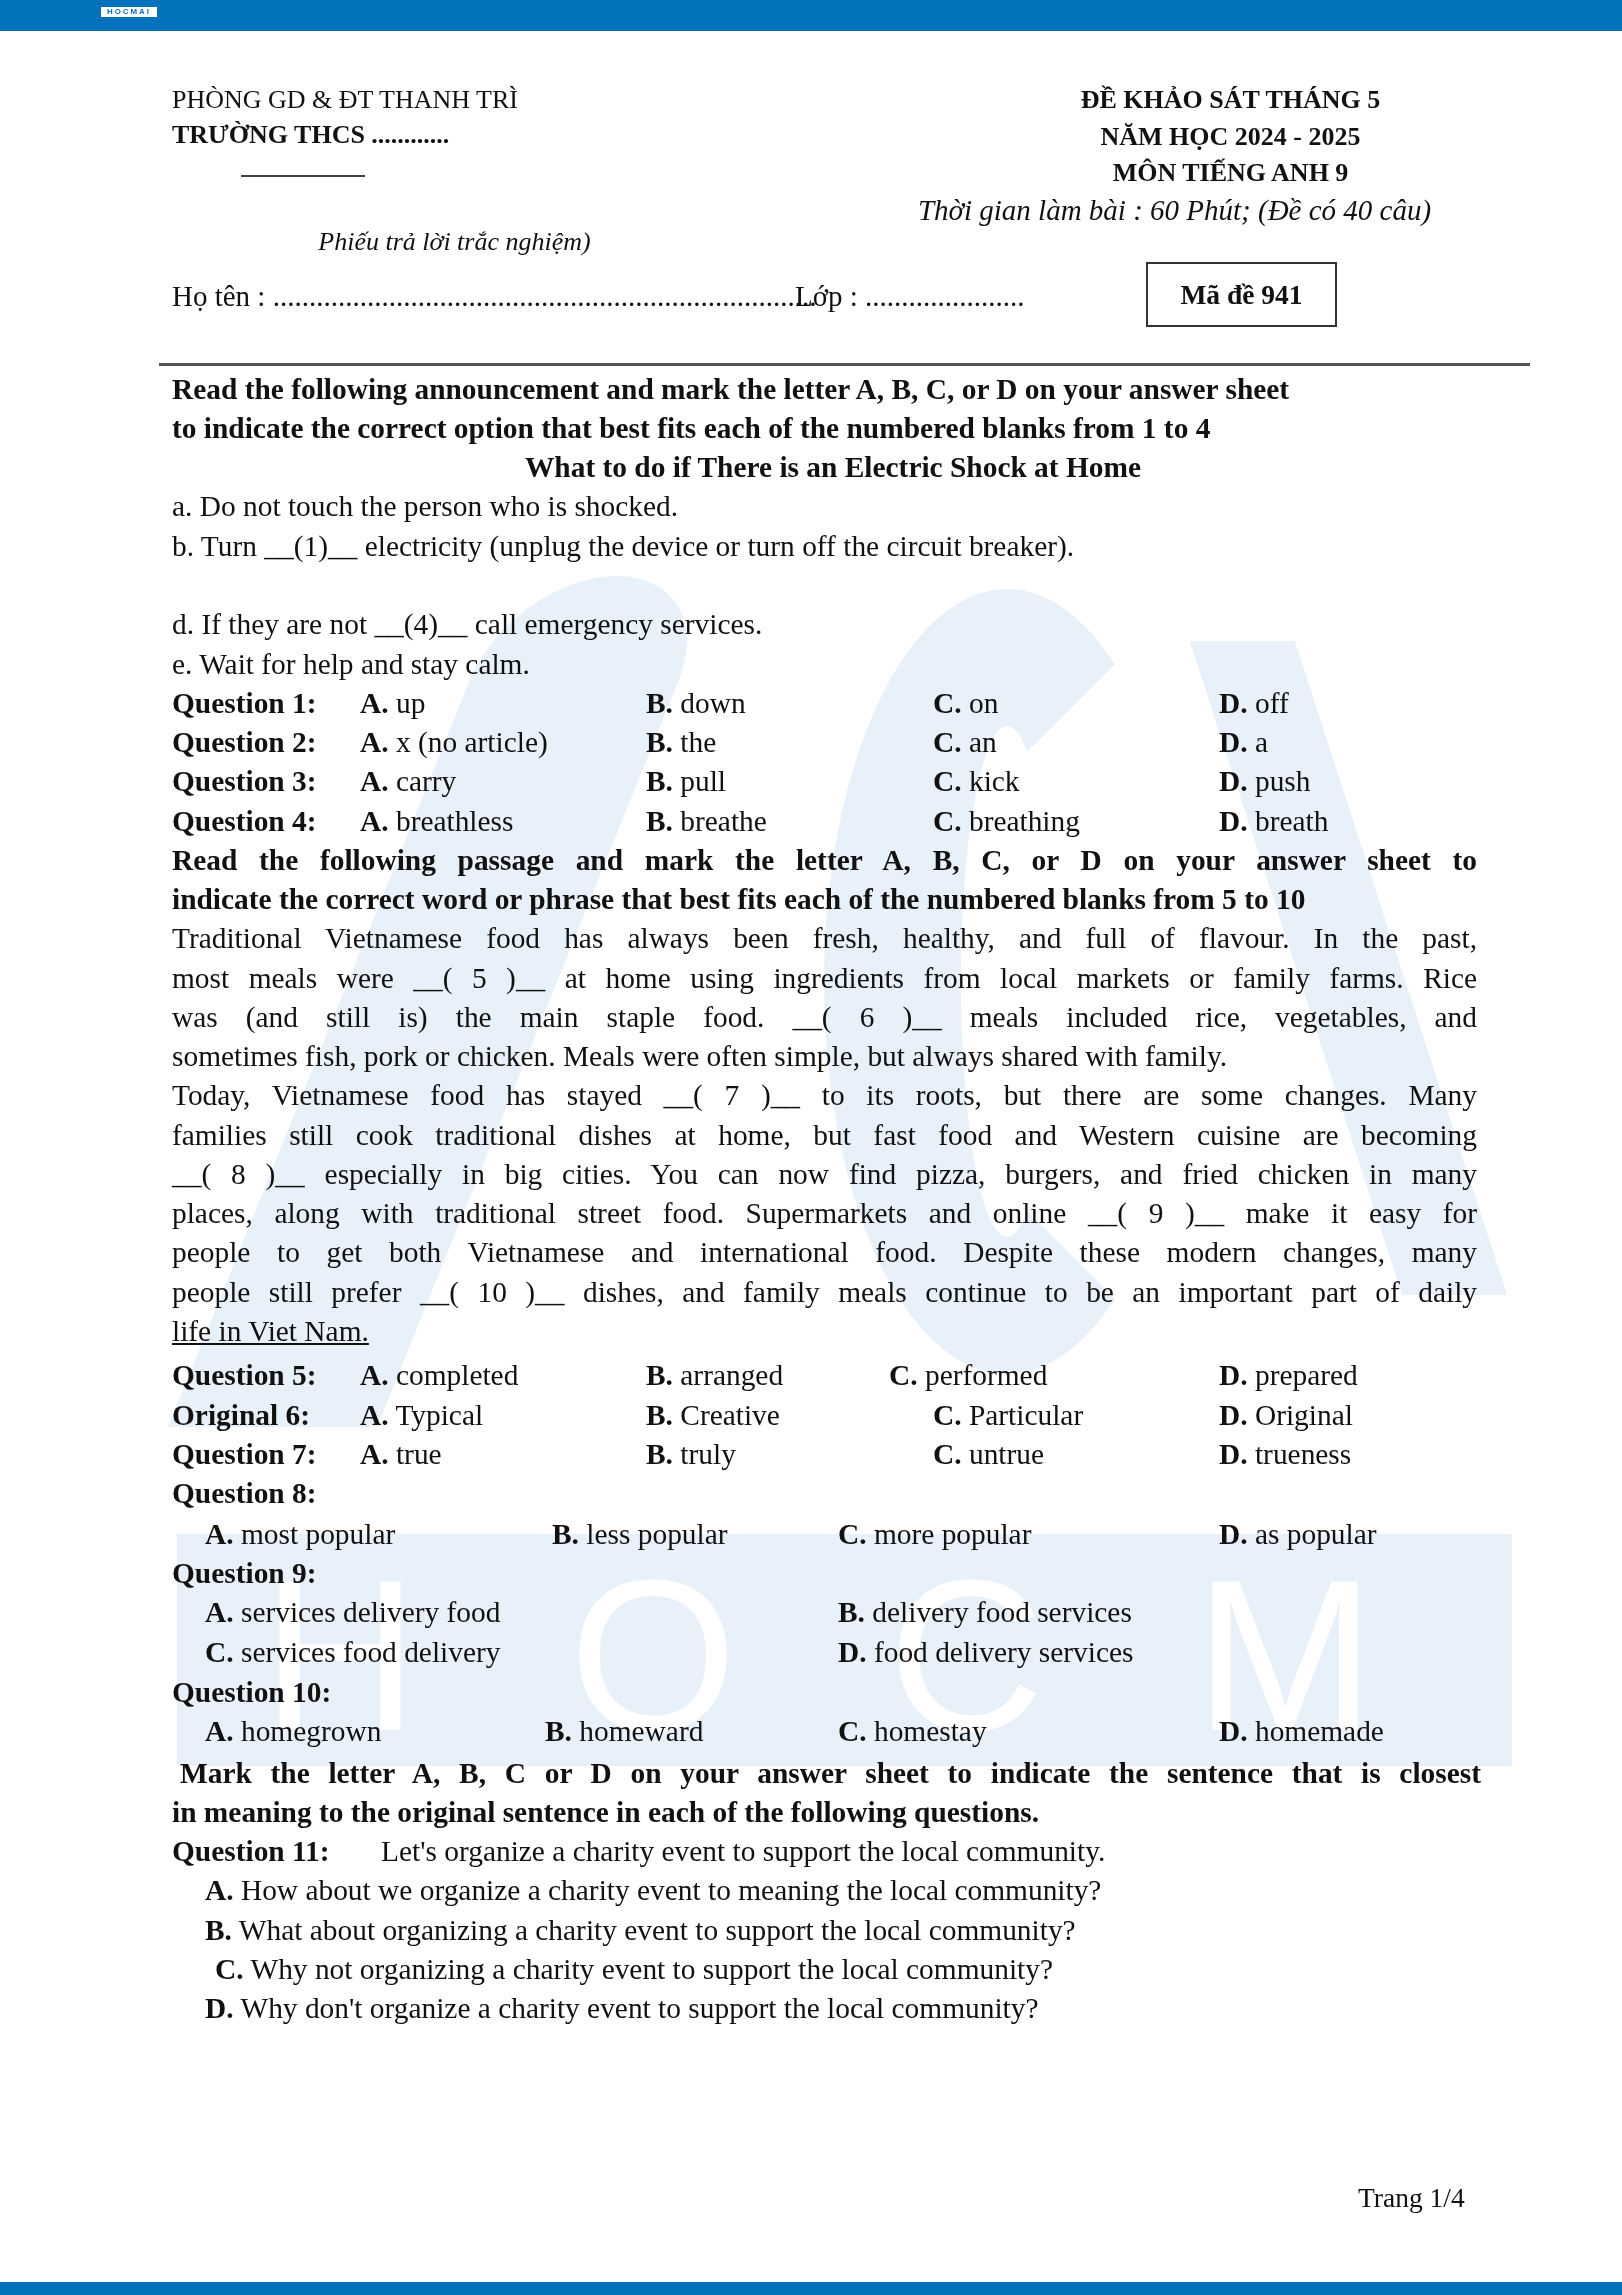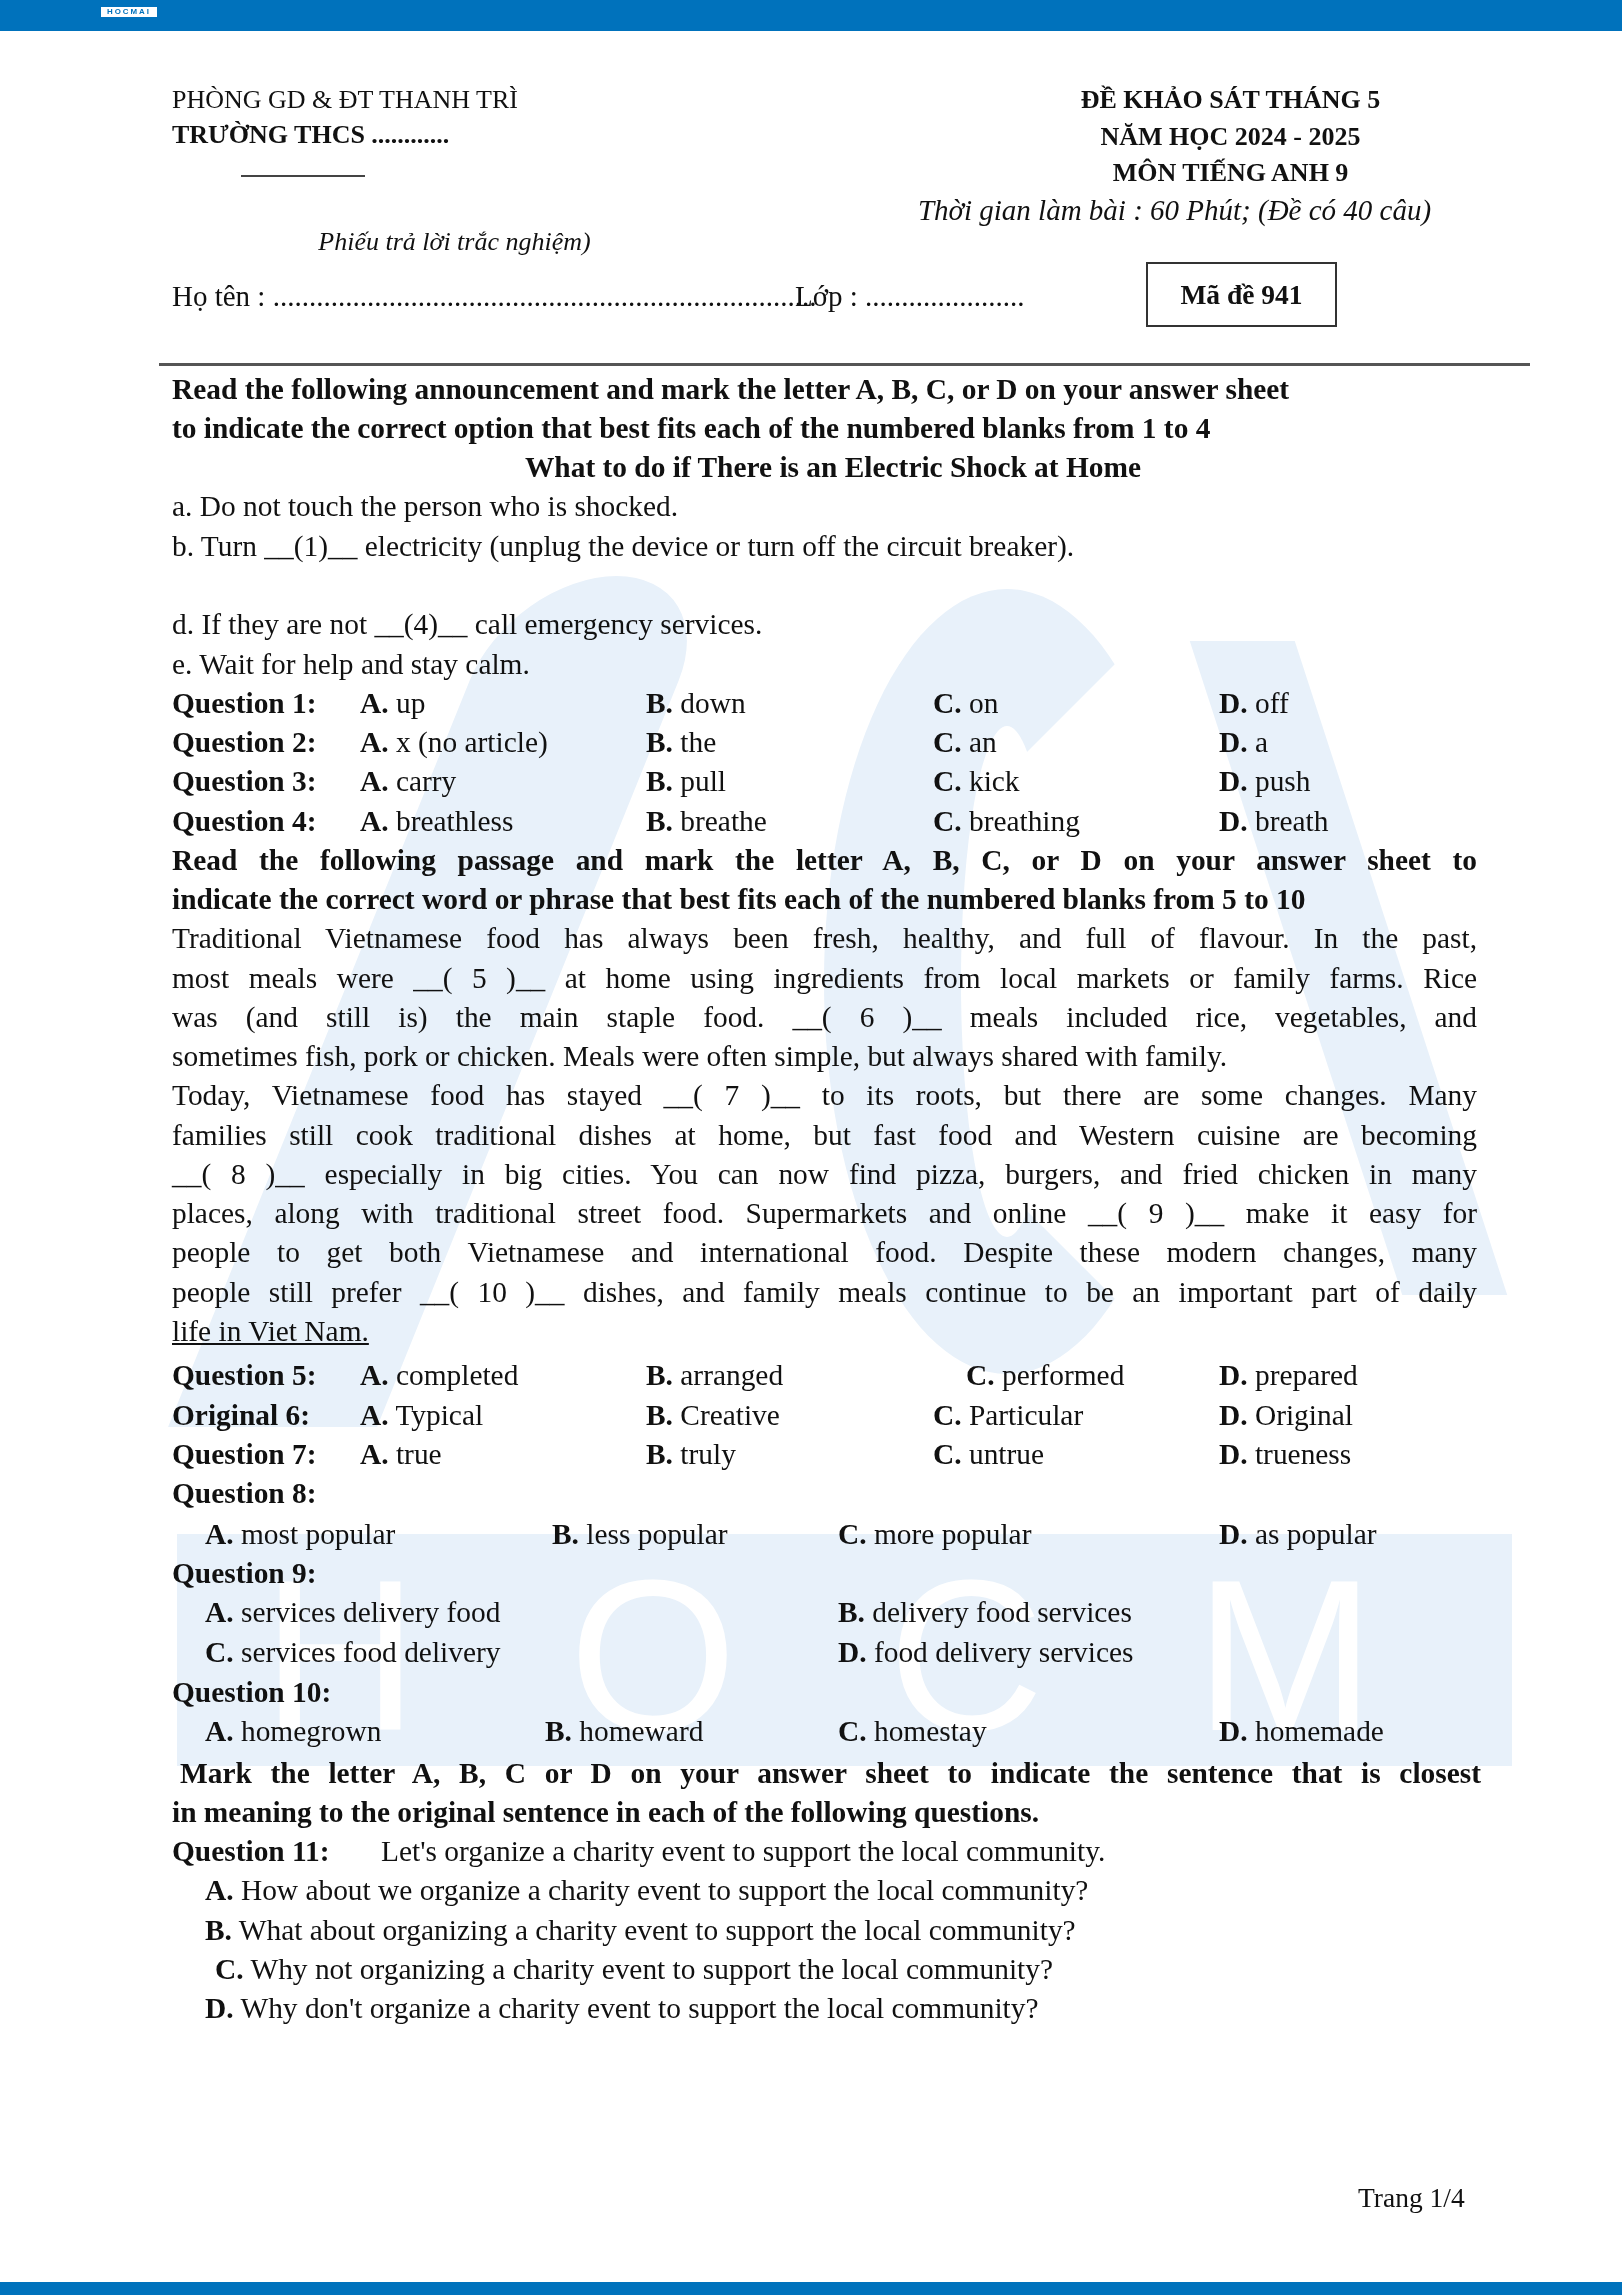--- a/index.html
+++ b/index.html
@@ -141,21 +141,21 @@
   <div class="line just" style="top:1155px;">__( 8 )__ especially in big cities. You can now find pizza, burgers, and fried chicken in many</div>
   <div class="line just" style="top:1194px;">places, along with traditional street food. Supermarkets and online __( 9 )__ make it easy for</div>
   <div class="line just" style="top:1233px;">people to get both Vietnamese and international food. Despite these modern changes, many</div>
   <div class="line just" style="top:1273px;">people still prefer __( 10 )__ dishes, and family meals continue to be an important part of daily</div>
   <div class="line" style="top:1312px;text-decoration:underline;">life in Viet Nam.</div>
 
   <div class="qrow" style="top:1356px;">
     <span class="lbl" style="left:0;">Question 5:</span>
     <span style="left:188px;"><b>A.</b> <span style="position:static">completed</span></span>
     <span style="left:474px;"><b>B.</b> <span style="position:static">arranged</span></span>
-    <span style="left:794px;"><b>C.</b> <span style="position:static">performed</span></span>
+    <span style="left:717px;"><b>C.</b> <span style="position:static">performed</span></span>
     <span style="left:1047px;"><b>D.</b> <span style="position:static">prepared</span></span>
   </div>
   <div class="qrow" style="top:1396px;">
     <span class="lbl" style="left:0;">Original 6:</span>
     <span style="left:188px;"><b>A.</b> <span style="position:static">Typical</span></span>
     <span style="left:474px;"><b>B.</b> <span style="position:static">Creative</span></span>
     <span style="left:761px;"><b>C.</b> <span style="position:static">Particular</span></span>
     <span style="left:1047px;"><b>D.</b> <span style="position:static">Original</span></span>
   </div>
   <div class="qrow" style="top:1435px;">
@@ -198,21 +198,21 @@
     <span style="left:1047px;"><b>D.</b> <span style="position:static">homemade</span></span>
   </div>
 
   <div class="line instr just" style="top:1754px; left:180px; width:1301px;">Mark the letter A, B, C or D on your answer sheet to indicate the sentence that is closest</div>
   <div class="line instr" style="top:1793px;">in meaning to the original sentence in each of the following questions.</div>
   <div class="qrow" style="top:1832px;">
     <span class="lbl" style="left:0;">Question 11:</span>
     <span style="left:209px;">Let's organize a charity event to support the local community.</span>
   </div>
   <div class="qrow" style="top:1871px;">
-    <span style="left:33px;"><b>A.</b> <span style="position:static">How about we organize a charity event to support the local community?</span></span>
+    <span style="left:33px;"><b>A.</b> <span style="position:static">How about we organize a charity event to meaning the local community?</span></span>
   </div>
   <div class="qrow" style="top:1911px;">
     <span style="left:33px;"><b>B.</b> <span style="position:static">What about organizing a charity event to support the local community?</span></span>
   </div>
   <div class="qrow" style="top:1950px;">
     <span style="left:33px;margin-left:10px;"><b>C.</b> <span style="position:static">Why not organizing a charity event to support the local community?</span></span>
   </div>
   <div class="qrow" style="top:1989px;">
     <span style="left:33px;"><b>D.</b> <span style="position:static">Why don't organize a charity event to support the local community?</span></span>
   </div>

